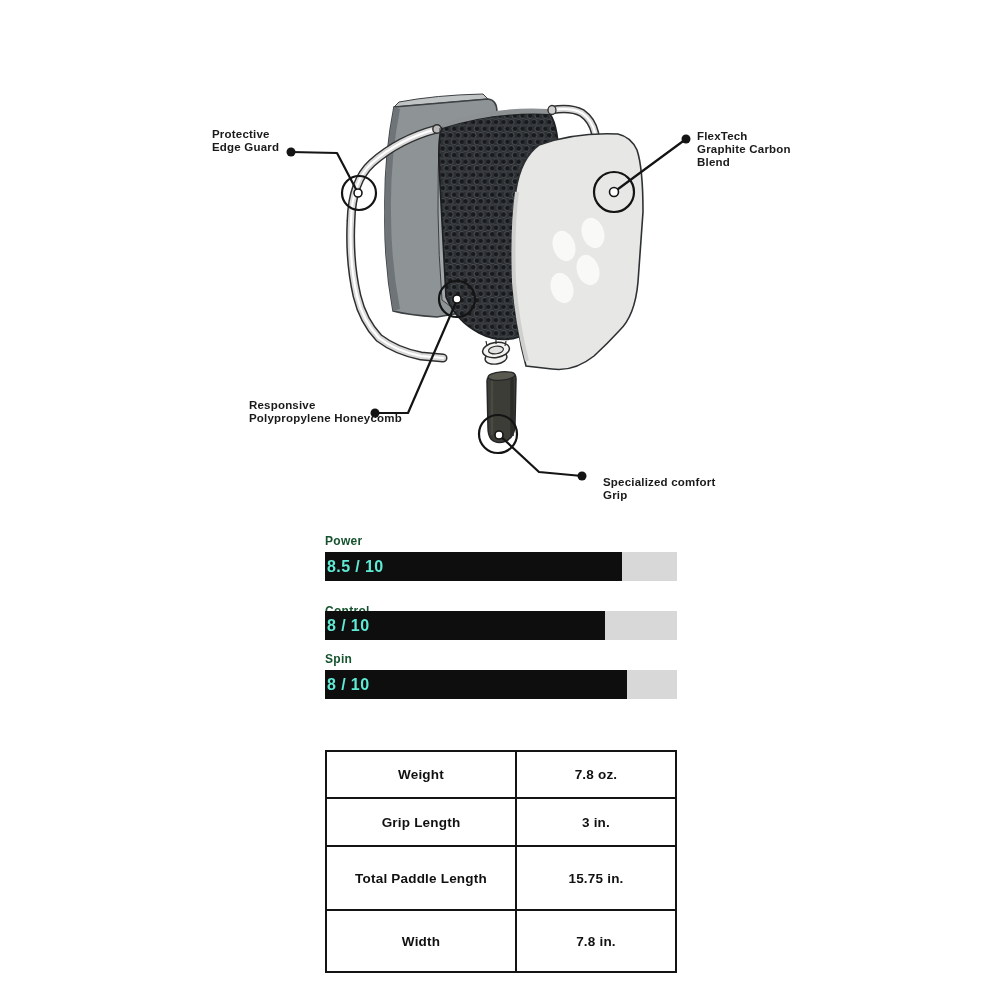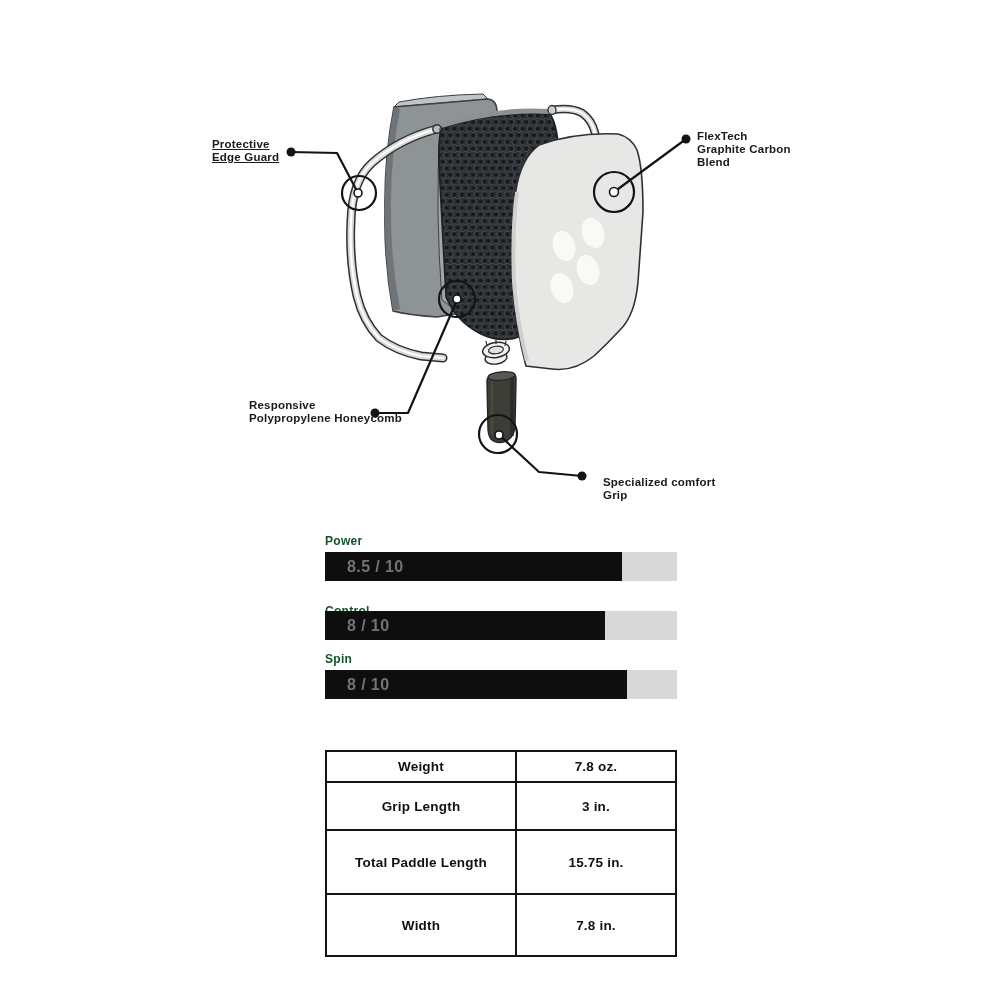--- a/index.html
+++ b/index.html
@@ -16,22 +16,22 @@
   .rating-label{
     position:absolute;left:0;font-size:12px;font-weight:bold;color:#14532d;letter-spacing:.3px;
   }
   .rating-bar{
     position:absolute;left:0;width:352px;height:29px;background:#d8d8d8;
   }
   .rating-fill{
     height:29px;background:#0e0e0e;overflow:hidden;white-space:nowrap;
   }
   .rating-value{
-    display:inline-block;padding-left:22px;font-size:16px;line-height:29px;
-    font-weight:bold;color:#737373;letter-spacing:.4px;
+    display:inline-block;padding-left:2px;font-size:16px;line-height:29px;
+    font-weight:bold;color:#5eead4;letter-spacing:.4px;
   }
   .specs-table{
     position:absolute;left:325px;top:750px;width:352px;
     border-collapse:collapse;table-layout:fixed;
   }
   .specs-table td{
     border:2px solid #141414;text-align:center;vertical-align:middle;
     font-size:13.5px;font-weight:bold;color:#111111;letter-spacing:.2px;
   }
   .specs-table td.spec-label{width:186px;}
@@ -121,21 +121,21 @@
       <circle cx="499" cy="435" r="4"></circle>
     </g>
     <g fill="#141414">
       <circle cx="291" cy="152" r="4.5"></circle>
       <circle cx="686" cy="139" r="4.5"></circle>
       <circle cx="375" cy="413" r="4.5"></circle>
       <circle cx="582" cy="476" r="4.5"></circle>
     </g>
   </svg>
 
-  <div class="callout-label" style="left:212px;top:138px;text-decoration:underline;">Protective
+  <div class="callout-label" style="left:212px;top:128px;">Protective
 Edge Guard</div>
   <div class="callout-label" style="left:697px;top:130px;">FlexTech
 Graphite Carbon
 Blend</div>
   <div class="callout-label" style="left:213px;top:399px;margin-left:36px;">Responsive
 Polypropylene Honeycomb</div>
   <div class="callout-label" style="left:603px;top:476px;">Specialized comfort
 Grip</div>
 
   <div class="ratings">
@@ -156,21 +156,21 @@
     <div class="rating-label" style="top:652px;">Spin</div>
     <div class="rating-bar" style="top:670px;">
       <div class="rating-fill" style="width: 85.8%;">
         <span class="rating-value">8 / 10</span>
       </div>
     </div>
   </div>
 
   <table class="specs-table">
     <tbody>
-      <tr style="height:31px;">
+      <tr style="height:47px;">
         <td class="spec-label">Weight</td>
         <td>7.8 oz.</td>
       </tr>
       <tr style="height:48px;margin-top:27px;">
         <td class="spec-label">Grip Length</td>
         <td>3 in.</td>
       </tr>
       <tr style="height:64px;">
         <td class="spec-label">Total Paddle Length</td>
         <td>15.75 in.</td>

